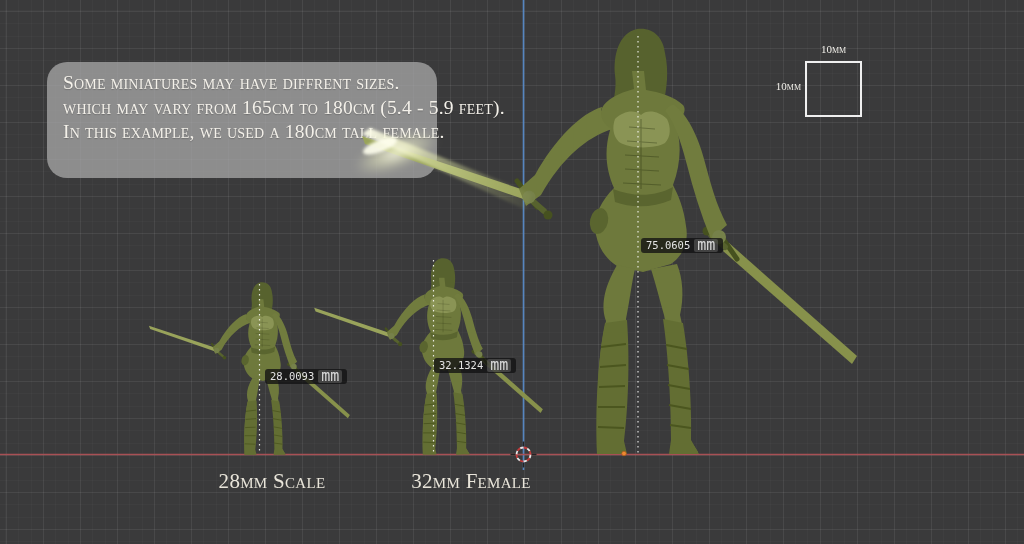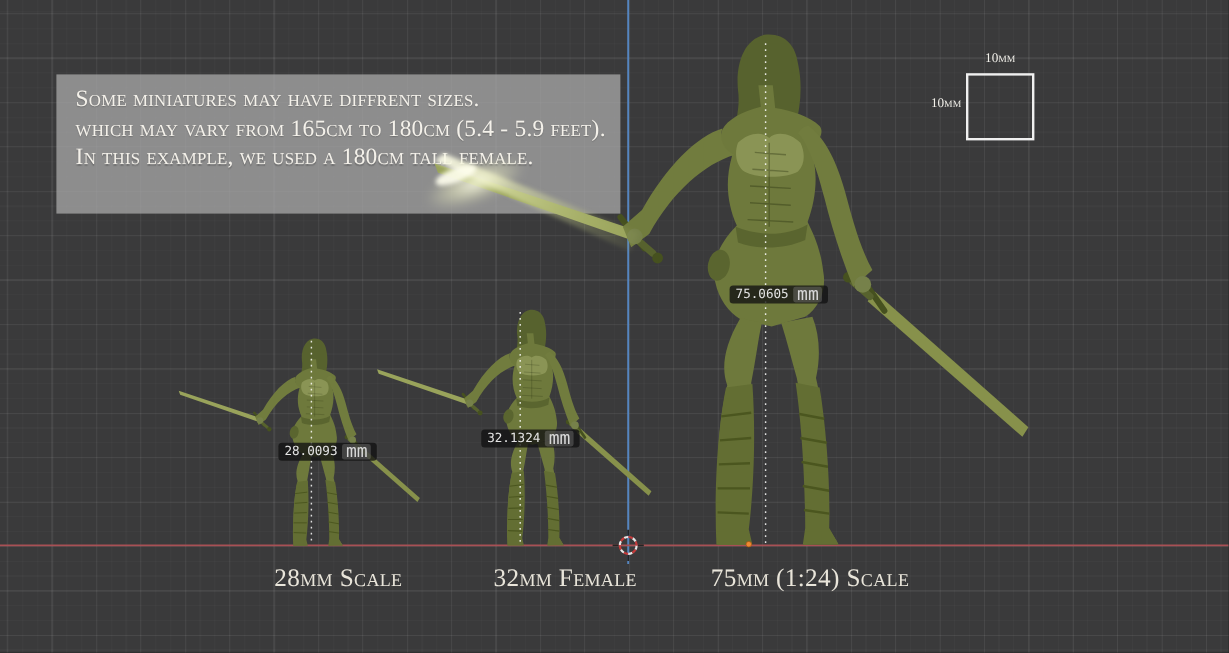--- a/index.html
+++ b/index.html
@@ -9,37 +9,38 @@
     background-image:
       repeating-linear-gradient(to right, rgba(255,255,255,0.05) 0 1px, transparent 1px 37px),
       repeating-linear-gradient(to bottom, rgba(255,255,255,0.05) 0 1px, transparent 1px 37px),
       repeating-linear-gradient(to right, rgba(255,255,255,0.018) 0 1px, transparent 1px 12.33px),
       repeating-linear-gradient(to bottom, rgba(255,255,255,0.018) 0 1px, transparent 1px 12.33px);
     background-position:6px 11px,6px 11px,6px 11px,6px 11px;
     font-family:"Liberation Serif", serif;
   }
   
   .info-box{
-    position:absolute;left:47px;top:62px;width:470px;height:116px;
-    background:rgba(170,170,170,0.74);border-radius:0;
+    position:absolute;left:47px;top:62px;width:390px;height:116px;
+    background:rgba(170,170,170,0.74);border-radius:20px;
     padding:9px 0 0 16px;box-sizing:border-box;z-index:1;
   }
   .info-line{
     font-variant-caps:small-caps;font-size:19.5px;line-height:24.5px;
     color:#f4f1ea;letter-spacing:.2px;white-space:nowrap;
     text-shadow:0 1px 1px rgba(0,0,0,0.22);
   }
   
   #scene{position:absolute;left:0;top:0;z-index:2;}
   
   .measure-badge{
     position:absolute;z-index:3;display:flex;align-items:center;gap:4px;
     background:rgba(18,18,18,0.78);color:#e4e4e4;border-radius:3px;
     font-family:"DejaVu Sans Mono",monospace;font-size:10.5px;line-height:13px;
     padding:1px 5px;
+    margin-left:33px;
   }
   .measure-badge .unit{
     background:rgba(160,160,160,0.30);border-radius:2px;padding:0 3px;
     font-size:15px;color:#d8d8d8;
   }
   
   .ref-square{
     position:absolute;left:805px;top:61px;width:57px;height:56px;
     border:2px solid #f0f0f0;box-sizing:border-box;z-index:3;
   }
@@ -182,18 +183,17 @@
   </div>
   <div class="measure-badge" style="left:608px;top:238px">
     <span>75.0605</span>
       <span class="unit">mm</span>
   </div>
 
   <div class="ref-square"></div>
   <div class="ref-label" style="left:805px;top:43px;width:57px;text-align:center">10mm</div>
   <div class="ref-label" style="left:721px;top:80px;width:80px;text-align:right">10mm</div>
 
-  <div class="scale-label" style="left:282px;top:469px">28mm Scale</div>
+  <div class="scale-label" style="left:272px;top:469px">28mm Scale</div>
   <div class="scale-label" style="left:471px;top:469px">32mm Female</div>
-  <div class="scale-label" style="left:675px;top:469px">75mm (1:24) Scale</div>
 
 
 </div>
 
 </body></html>

